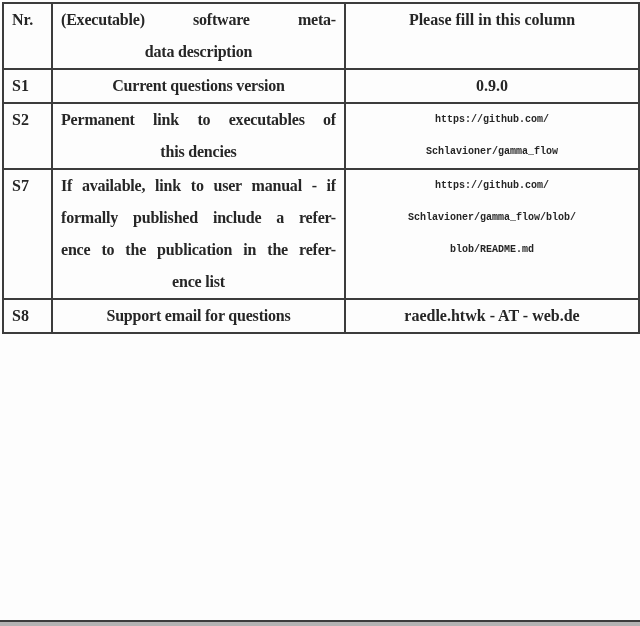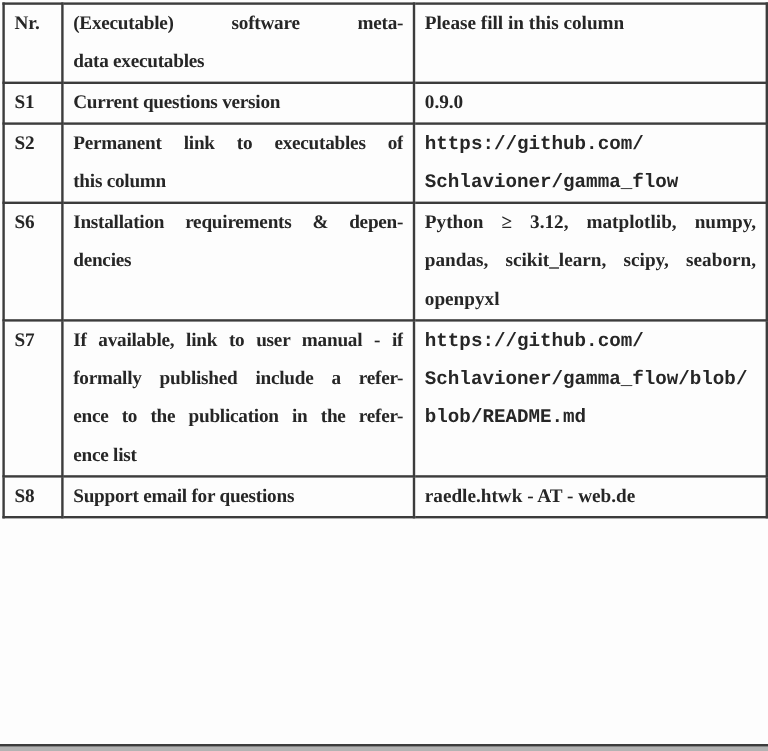--- a/index.html
+++ b/index.html
@@ -33,29 +33,30 @@
     line-height: 32px;
     font-weight: bold;
     text-align: left;
     overflow: hidden;
   }
   th { font-weight: bold; }
   td.desc, th.desc { letter-spacing: -0.2px; }
   .tline {
     white-space: nowrap;
     overflow: hidden;
+    text-align: center;
   }
   
   .jl {
     text-align: justify;
     text-align-last: justify;
   }
   td.mono .tline {
     font-family: "Liberation Mono", "DejaVu Sans Mono", monospace;
-    font-size: 16px;
+    font-size: 10px;
     letter-spacing: 0;
   }
   .bottom-bar {
     position: absolute;
     left: 0;
     bottom: 0;
     width: 640px;
     height: 6px;
     background: var(--bottom-bar, #b3b3b3);
     border-top: 2px solid var(--border, #3c3c3c);
@@ -70,58 +71,46 @@
     <colgroup>
       <col class="c-nr">
       <col class="c-desc">
       <col class="c-val">
     </colgroup>
     <thead>
       <tr>
         <th>Nr.</th>
         <th class="desc">
             <div class="tline jl">(Executable) software meta-</div>
-            <div class="tline">data executables</div>
+            <div class="tline">data description</div>
           </th>
         <th>
             <div class="tline">Please fill in this column</div>
           </th>
       </tr>
     </thead>
     <tbody>
         <tr>
           <td class="nr">S1</td>
           <td class="desc">
             <div class="tline">Current questions version</div>
           </td>
           <td class="val">
             <div class="tline">0.9.0</div>
           </td>
         </tr>
         <tr>
           <td class="nr">S2</td>
           <td class="desc">
             <div class="tline jl">Permanent link to executables of</div>
-            <div class="tline">this column</div>
+            <div class="tline">this dencies</div>
           </td>
           <td class="val mono">
             <div class="tline">https://github.com/</div>
             <div class="tline">Schlavioner/gamma_flow</div>
-          </td>
-        </tr>
-        <tr>
-          <td class="nr">S6</td>
-          <td class="desc">
-            <div class="tline jl">Installation requirements &amp; depen-</div>
-            <div class="tline">dencies</div>
-          </td>
-          <td class="val">
-            <div class="tline jl">Python ≥ 3.12, matplotlib, numpy,</div>
-            <div class="tline jl">pandas, scikit_learn, scipy, seaborn,</div>
-            <div class="tline">openpyxl</div>
           </td>
         </tr>
         <tr>
           <td class="nr">S7</td>
           <td class="desc">
             <div class="tline jl">If available, link to user manual - if</div>
             <div class="tline jl">formally published include a refer-</div>
             <div class="tline jl">ence to the publication in the refer-</div>
             <div class="tline">ence list</div>
           </td>

